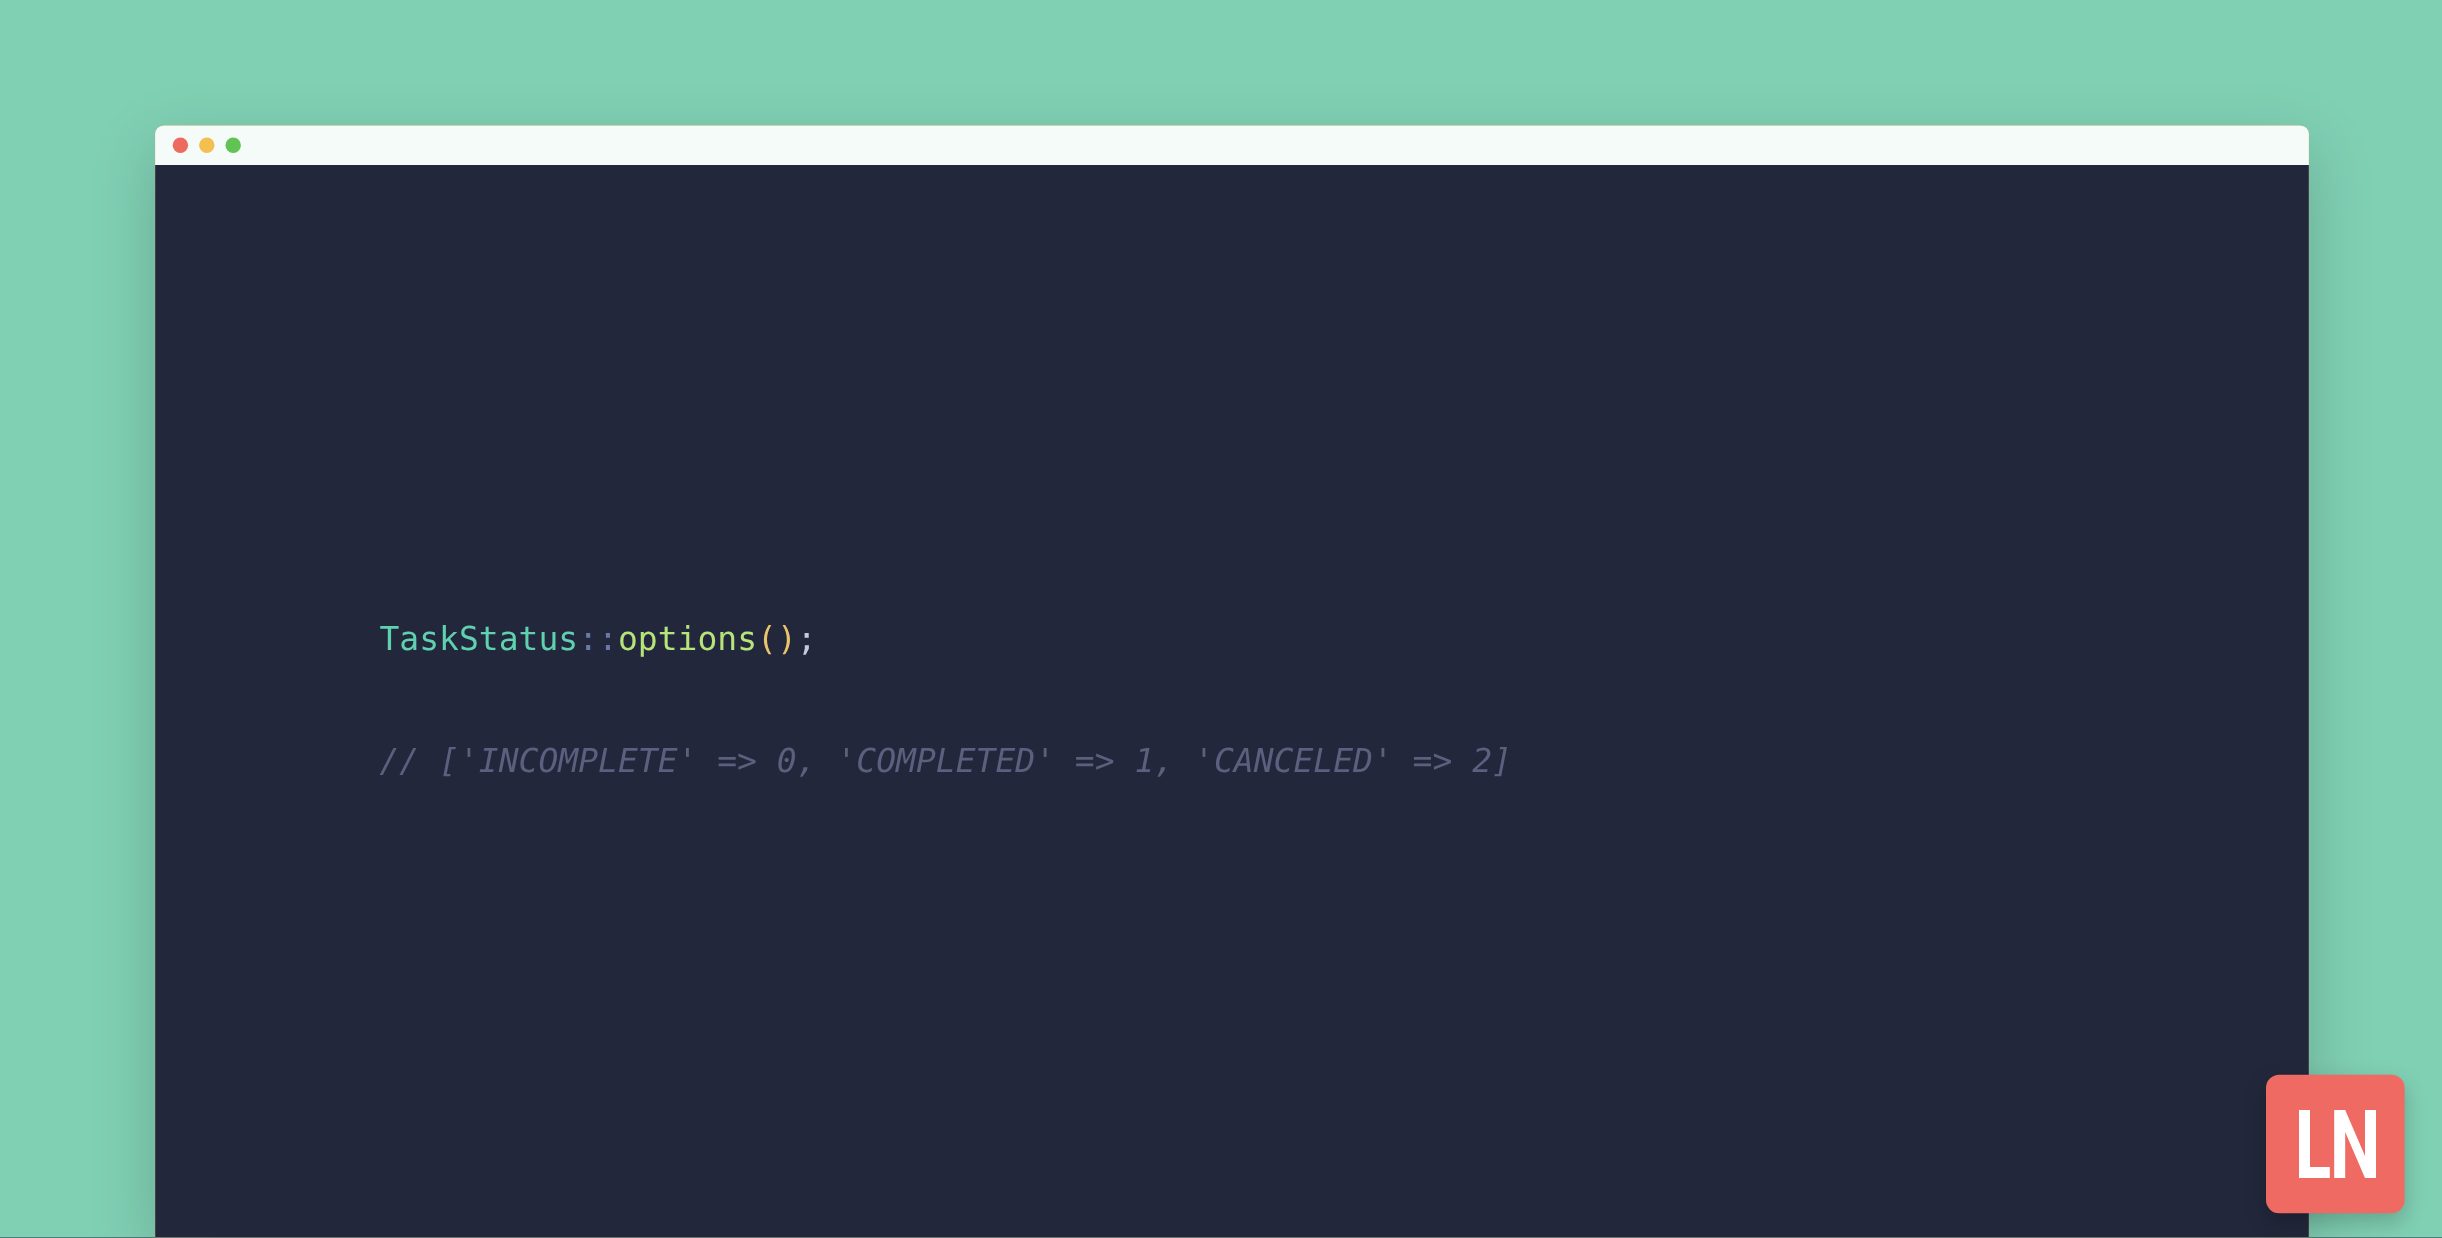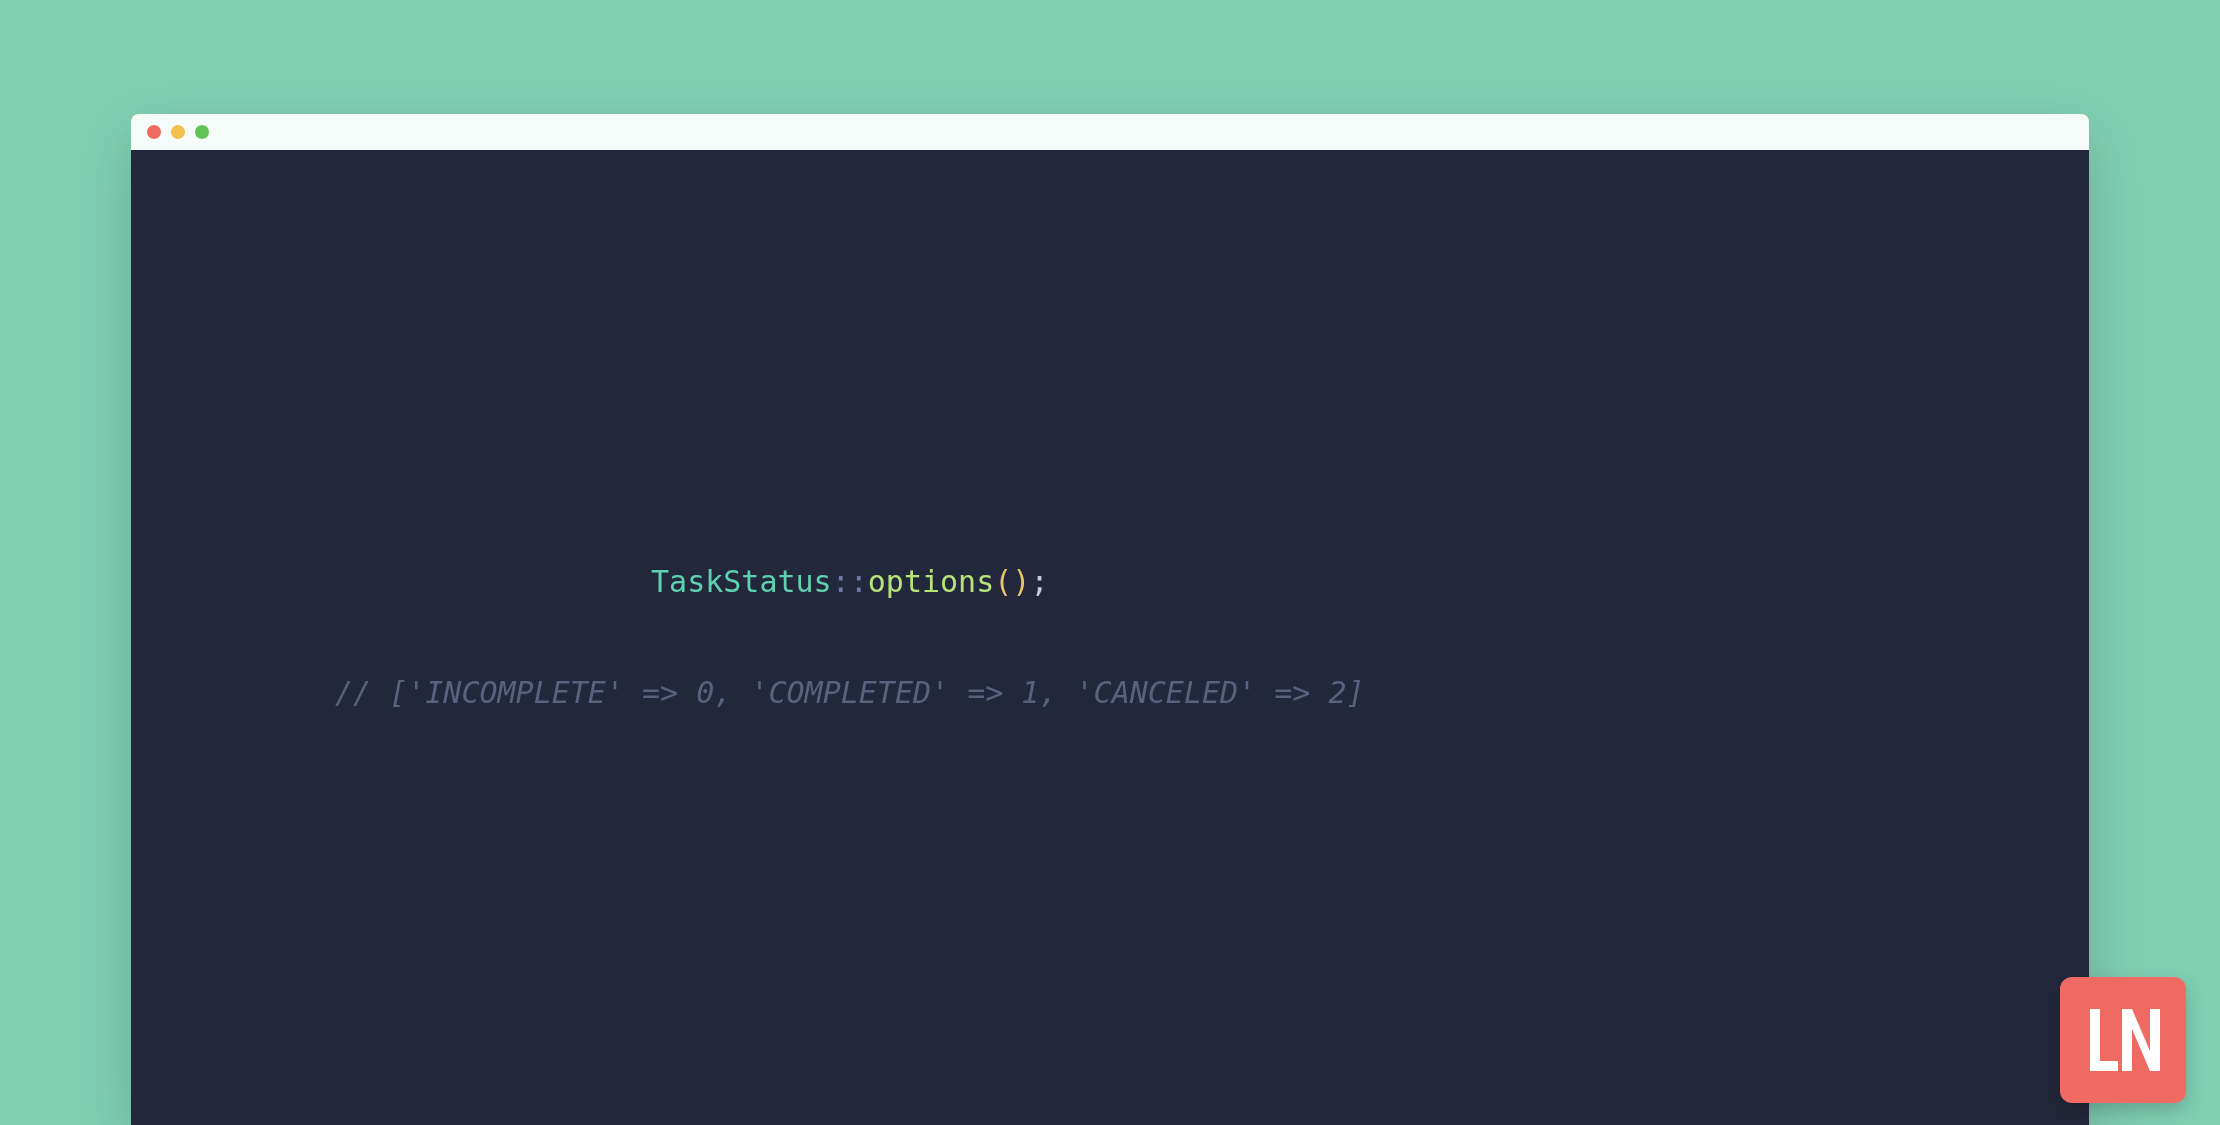--- a/index.html
+++ b/index.html
@@ -9,29 +9,28 @@
     font-family: ui-monospace, 'SF Mono', 'Menlo', 'Consolas', monospace;
     overflow: hidden;
   }
   .stage {
     position: relative;
     width: 2220px;
     height: 1125px;
   }
   .window {
     position: absolute;
-    left: 131px;
+    left: 141px;
     top: 114px;
     width: 1958px;
     height: 1011px;
     border-radius: 8px 8px 0 0;
     overflow: hidden;
     box-shadow: 0 20px 60px rgba(0,0,0,0.18);
     background: #fdba74;
-    text-align: center;
   }
   .titlebar {
     height: 36px;
     background: #f4fbf8;
     display: flex;
     align-items: center;
     padding-left: 16px;
     gap: 10px;
   }
   .traffic {

